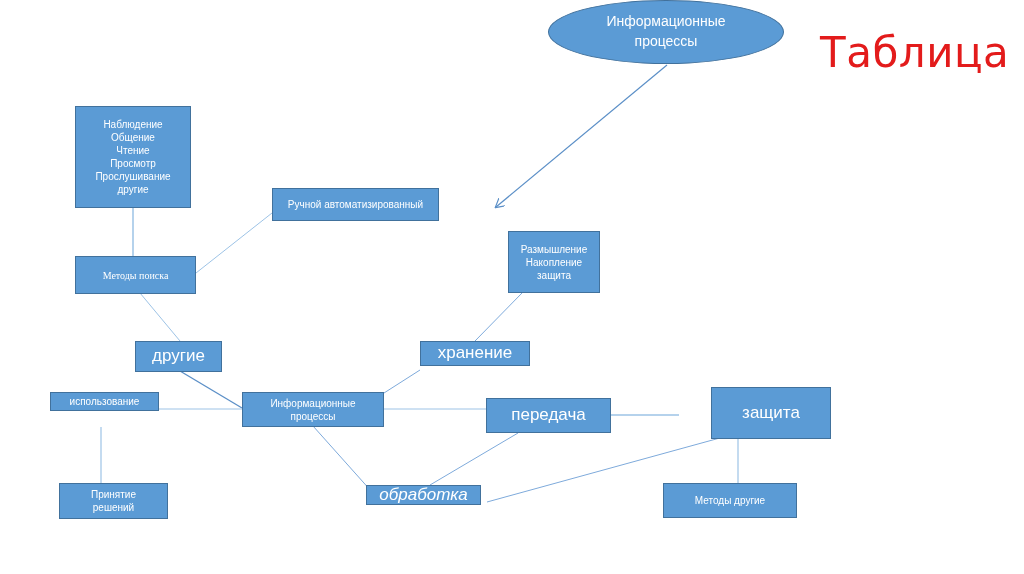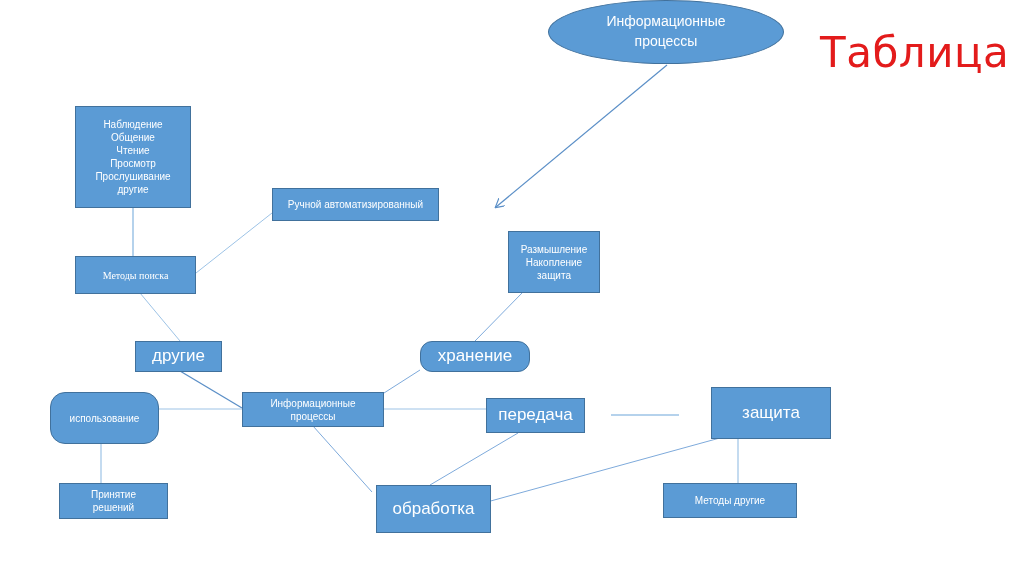--- a/index.html
+++ b/index.html
@@ -54,22 +54,22 @@
 Чтение
 Просмотр
 Прослушивание
 другие</div>
 <div class="box sm" style="left:272px; top:188px; width:167px; height:33px;">Ручной автоматизированный</div>
 <div class="box sm" style="left:75px; top:256px; width:121px; height:38px;font-family:Liberation Serif, serif;">Методы поиска</div>
 <div class="box lg" style="left:135px; top:341px; width:87px; height:31px;">другие</div>
 <div class="box sm" style="left:508px; top:231px; width:92px; height:62px;">Размышление
 Накопление
 защита</div>
-<div class="box lg" style="left:420px; top:341px; width:110px; height:31px;border-radius:12px;">хранение</div>
-<div class="box sm" style="left:50px; top:392px; width:109px; height:52px;border-radius:15px;">использование</div>
+<div class="box lg" style="left:420px; top:341px; width:110px; height:25px;">хранение</div>
+<div class="box sm" style="left:50px; top:392px; width:109px; height:19px;">использование</div>
 <div class="box sm" style="left:242px; top:392px; width:142px; height:35px;">Информационные
 процессы</div>
-<div class="box lg" style="left:486px; top:398px; width:99px; height:35px;">передача</div>
+<div class="box lg" style="left:486px; top:398px; width:125px; height:35px;">передача</div>
 <div class="box lg" style="left:679px; top:387px; width:120px; height:52px;margin-left:32px;">защита</div>
 <div class="box sm" style="left:59px; top:483px; width:109px; height:36px;">Принятие
 решений</div>
-<div class="box lg" style="left:376px; top:485px; width:115px; height:48px;">обработка</div>
+<div class="box lg" style="left:366px; top:485px; width:115px; height:20px;font-style:italic;">обработка</div>
 <div class="box sm" style="left:663px; top:483px; width:134px; height:35px;">Методы другие</div>
 
 </body></html>

